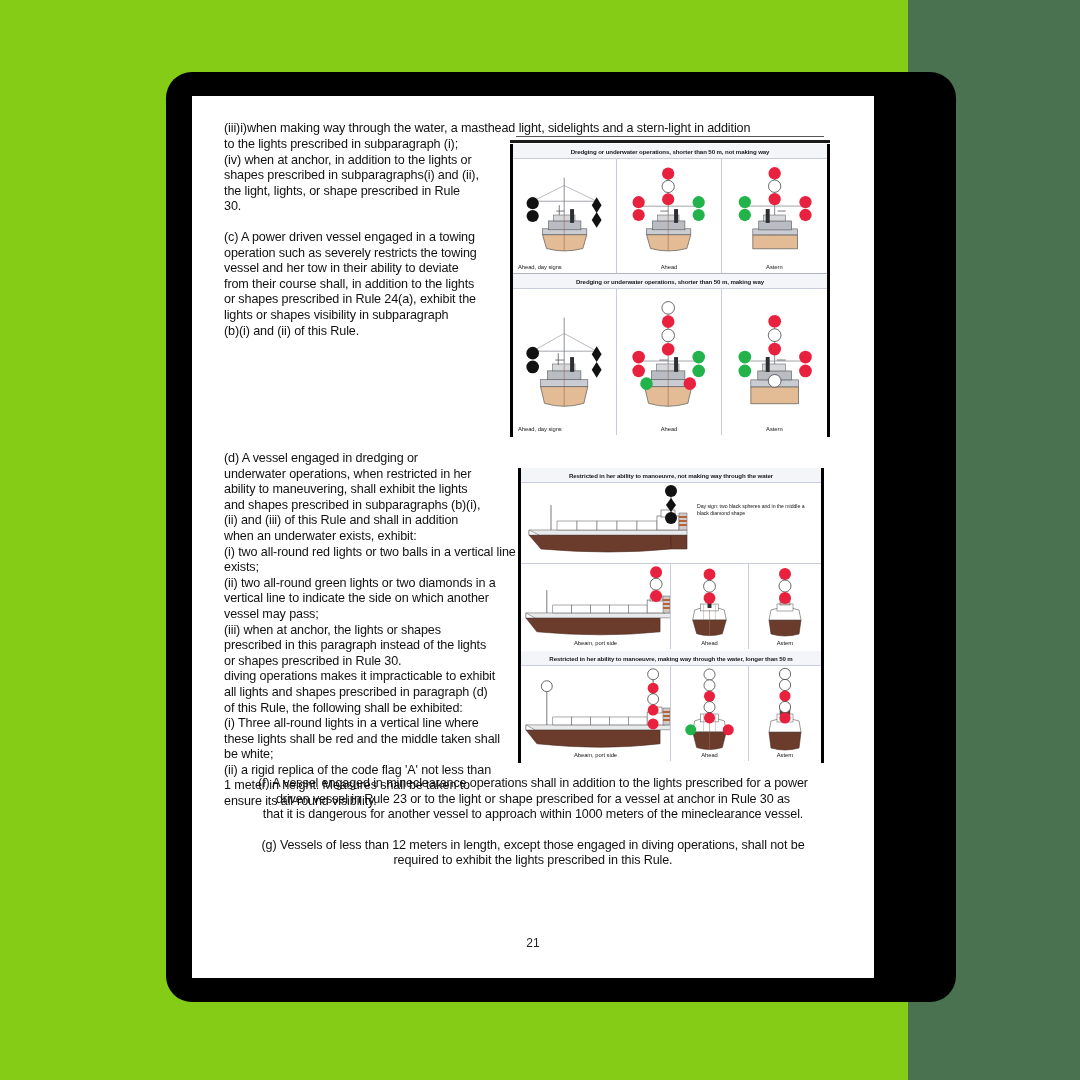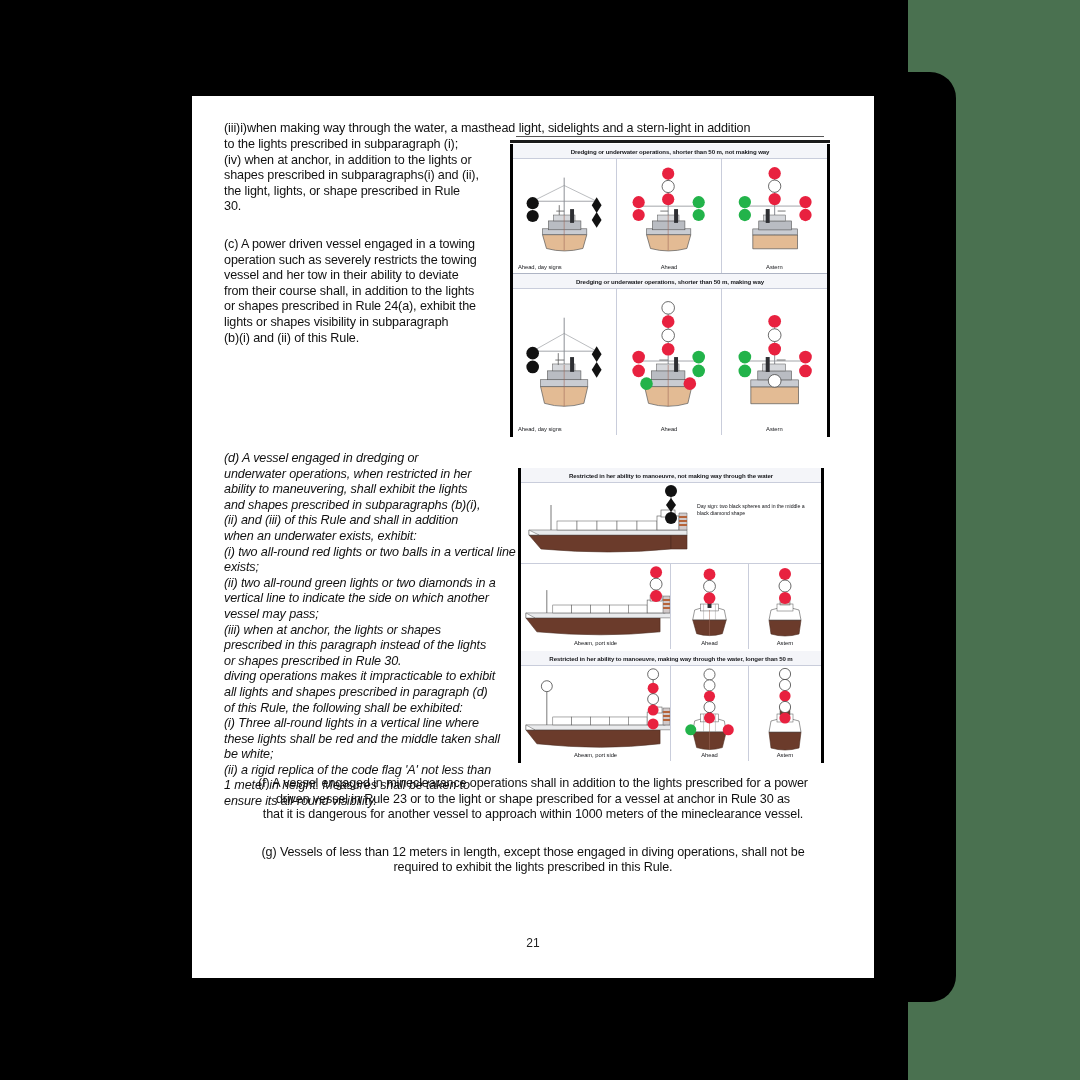--- a/index.html
+++ b/index.html
@@ -6,21 +6,21 @@
   html, body {
     margin: 0; padding: 0;
     width: 1080px; height: 1080px;
     background: #4a7150;
     font-family: "Liberation Sans", sans-serif;
     overflow: hidden;
   }
   #root {
     position: relative;
     width: 908px; height: 1080px;
-    background: #000000;
+    background: #84cc16;
     padding-left: 40px;
   }
   
   #page-frame {
     position: absolute;
     left: 166px; top: 72px;
     width: 790px; height: 930px;
     background: #000000;
     border-radius: 26px;
   }
@@ -40,25 +40,25 @@
   
   .col-text {
     position: absolute;
     font-size: 12.6px;
     line-height: 15.6px;
     color: #111;
     letter-spacing: -0.12px;
     text-align: left;
   }
   .col-text p { margin: 0; }
-  .col-text p.gap { margin-top: 22px; }
+  .col-text p.gap { margin-top: 15px; }
 
   #text-topwide { left: 32px; top: 25px; width: 618px; }
   #text-left-a  { left: 32px; top: 41px;  width: 288px; }
-  #text-left-b  { left: 32px; top: 355px; width: 300px; font-style: italic; }
+  #text-left-b  { left: 32px; top: 355px; width: 300px; }
   #text-bottom  { left: 32px; top: 680px; width: 618px; text-align: center; }
 
   .page-number {
     position: absolute;
     left: 0; top: 840px; width: 682px;
     text-align: center;
     font-family: Liberation Sans, sans-serif;
     font-size: 12px;
     color: #222;
   }

